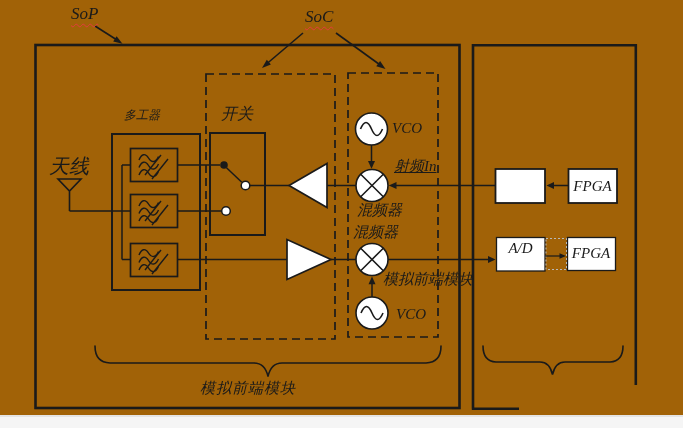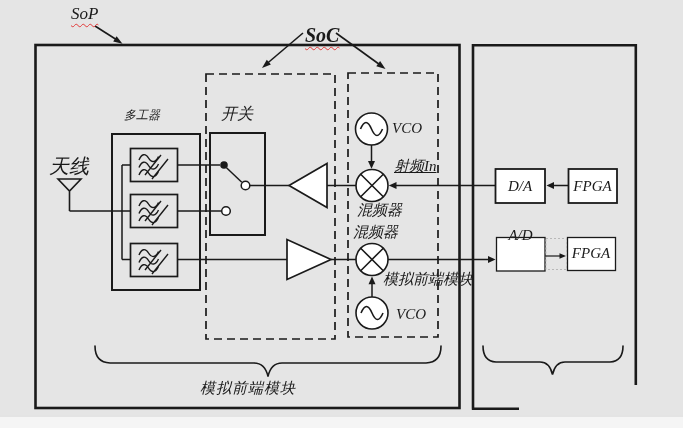--- a/index.html
+++ b/index.html
@@ -1,19 +1,19 @@
 <!DOCTYPE html>
 <html><head>
 <meta charset="utf-8">
 <style>
   html,body{margin:0;padding:0;background:#ffffff;}
   #canvas{
     position:relative;
     width:683px;height:428px;
-    background:#e5e5e5;
+    background:#a16207;
     overflow:hidden;
     font-family:"Liberation Serif","DejaVu Serif",serif;
   }
   svg{position:absolute;left:0;top:0;}
   .lbl{
     position:absolute;
     color:#1a1a1a;
     font-style:italic;
     white-space:nowrap;
     line-height:1.1;
@@ -131,35 +131,34 @@
     <g>
       <line x1="545" y1="256" x2="560.5" y2="256" stroke="#1a1a1a" stroke-width="1.2"></line>
       <polygon points="566,256 559.5,253.2 559.5,258.8" fill="#1a1a1a"></polygon>
     </g>
 
     <path d="M95,346 C95,355 99,362.5 110,363 L254,363 C262,363 266,367.5 268,376.5 C270,367.5 274,363 282,363 L426,363 C437,362.5 441,355 441,346" fill="none" stroke="#1a1a1a" stroke-width="1.6" stroke-linecap="round"></path>
     <path d="M483,346 C483,354.5 486.5,361.5 496,362 L540,362 C546.5,362 550.5,366 552.5,374.5 C554.5,366 558.5,362 565,362 L610,362 C619.5,361.5 623,354.5 623,346" fill="none" stroke="#1a1a1a" stroke-width="1.6" stroke-linecap="round"></path>
   </svg>
 
   <div class="lbl spell" style="left:71px;top:5px;font-size:17px;">SoP</div>
-  <div class="lbl spell" style="left:305px;top:24px;font-size:20px;font-weight:bold;">SoC</div>
+  <div class="lbl spell" style="left:305px;top:8px;font-size:17px;">SoC</div>
 
   <div class="lbl" style="left:49px;top:155px;font-size:20px;">天线</div>
   <div class="lbl" style="left:124px;top:109px;font-size:12px;">多工器</div>
   <div class="lbl" style="left:221px;top:105px;font-size:16px;">开关</div>
 
   <div class="lbl" style="left:392px;top:120px;font-size:15px;">VCO</div>
   <div class="lbl" style="left:394px;top:158px;font-size:15px;text-decoration:underline;">射频In</div>
   <div class="lbl" style="left:357px;top:202px;font-size:15px;">混频器</div>
   <div class="lbl" style="left:353px;top:224px;font-size:15px;">混频器</div>
   <div class="lbl" style="left:383px;top:271px;font-size:15px;">模拟前端模块</div>
   <div class="lbl" style="left:396px;top:306px;font-size:15px;">VCO</div>
 
   <div class="lbl" style="left:178px;top:380px;width:140px;text-align:center;font-size:15px;letter-spacing:1px;font-style:italic;">模拟前端模块</div>
 
-  <div class="boxlbl" style="left:495px;top:169px;width:50px;height:34px;">D/A</div>
   <div class="boxlbl" style="left:568px;top:169px;width:49px;height:34px;">FPGA</div>
-  <div class="boxlbl" style="left:496px;top:224px;width:49px;height:22px;">A/D</div>
+  <div class="boxlbl" style="left:496px;top:237px;width:49px;height:22px;">A/D</div>
   <div class="boxlbl" style="left:567px;top:237px;width:48px;height:33px;">FPGA</div>
 
   <div class="divider"></div>
   <div class="below"></div>
 </div>
 
 </body></html>

